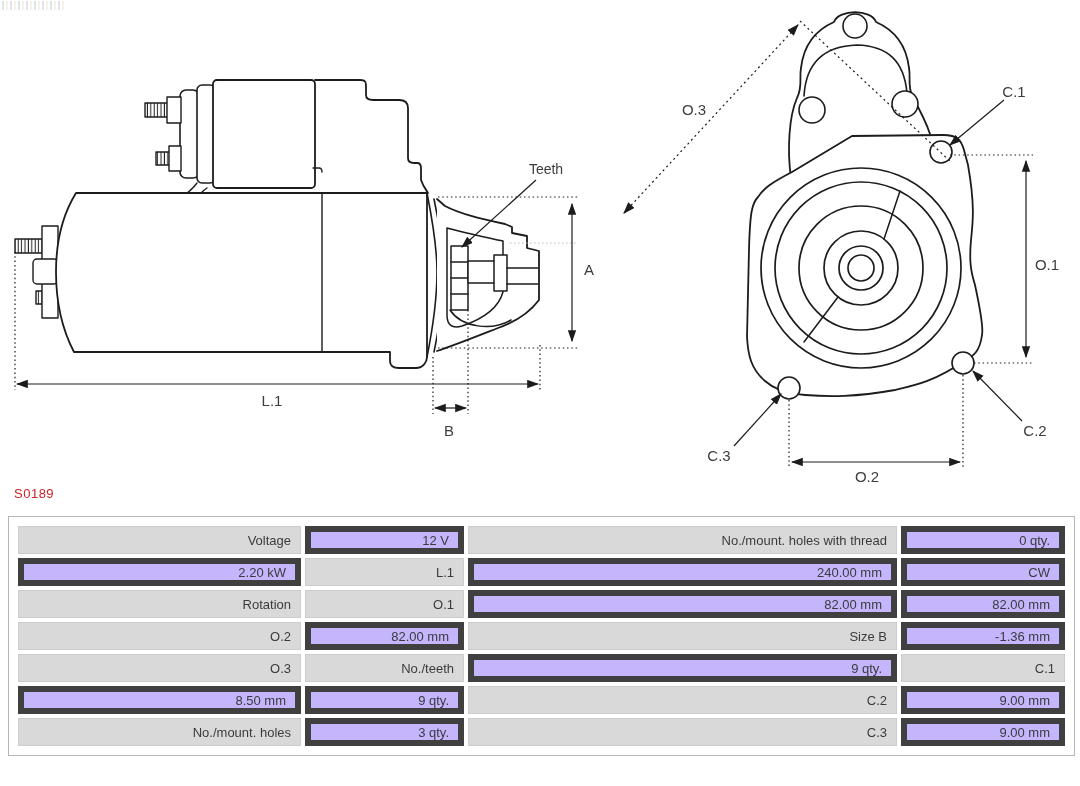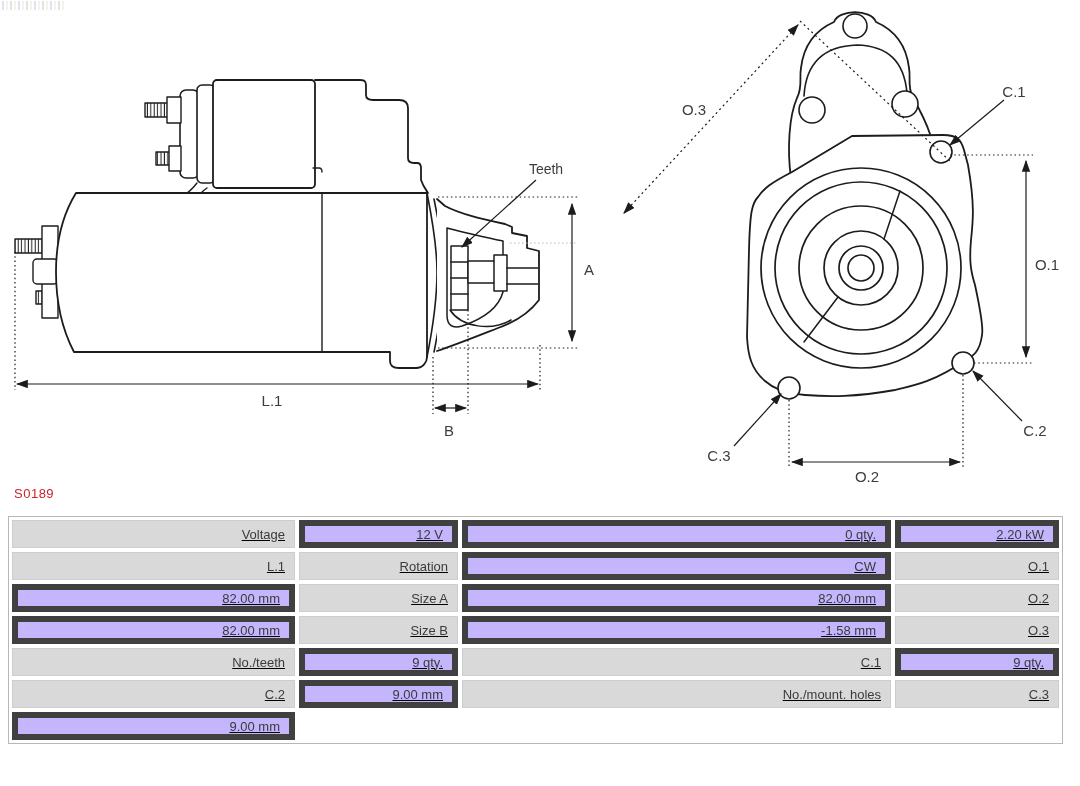--- a/index.html
+++ b/index.html
@@ -2,21 +2,21 @@
 <html><head>
 <meta charset="utf-8">
 <style>
   html,body{margin:0;padding:0;background:#fff;}
   body{width:1080px;height:786px;position:relative;font-family:"Liberation Sans",sans-serif;overflow:hidden;}
   .logo-artifact{position:absolute;left:2px;top:1px;width:62px;height:9px;opacity:.35;
     background:repeating-linear-gradient(90deg,#9db6d0 0 2px,#fff 2px 4px,#e8d9b8 4px 6px,#fff 6px 8px);}
   .drawing{position:absolute;left:0;top:0;}
   .part-title{position:absolute;left:14px;top:486px;font-size:13px;letter-spacing:.5px;}
   .spec-table{position:absolute;left:8px;top:516px;border:1px solid #b7b7b7;background:#fff;
-    padding:3px;display:grid;grid-template-columns:283px 159px 429px 164px;gap:4px;text-decoration:underline;}
+    padding:9px;display:grid;grid-template-columns:283px 159px 429px 164px;gap:4px;}
   .cell{height:28px;display:flex;align-items:center;justify-content:flex-end;
     padding-right:9px;font-size:13px;color:#3b3b3b;box-sizing:border-box;white-space:nowrap;}
   .cell.label{background:#d9d9d9;border:1px solid #cdcdcd;}
   .cell.value{background:#c4b5fd;border:6px solid #404040;}
   svg text{font-family:"Liberation Sans",sans-serif;fill:#3d3d3d;}
 </style>
 </head>
 <body>
 
 <div class="logo-artifact"></div>
@@ -146,43 +146,46 @@
   <text x="1035" y="436" font-size="15" text-anchor="middle">C.2</text>
   <text x="719" y="461" font-size="15" text-anchor="middle">C.3</text>
 </svg>
 
 <div class="part-title" style="color: rgb(204, 34, 41);">S0189</div>
 
 <div class="spec-table">
 
   <div class="cell label">Voltage</div>
   <div class="cell value">12 V</div>
+  <div class="cell label">No./mount. holes with thread</div>
   <div class="cell value">0 qty.</div>
 
   <div class="cell value">2.20 kW</div>
   <div class="cell label">L.1</div>
+  <div class="cell value">240.00 mm</div>
 
+  <div class="cell value">CW</div>
   <div class="cell label">Rotation</div>
-  <div class="cell value">CW</div>
   <div class="cell label">O.1</div>
   <div class="cell value">82.00 mm</div>
 
-  <div class="cell label">Size A</div>
   <div class="cell value">82.00 mm</div>
   <div class="cell label">O.2</div>
   <div class="cell value">82.00 mm</div>
 
   <div class="cell label">Size B</div>
-  <div class="cell value">-1.58 mm</div>
+  <div class="cell value">-1.36 mm</div>
   <div class="cell label">O.3</div>
 
   <div class="cell label">No./teeth</div>
   <div class="cell value">9 qty.</div>
   <div class="cell label">C.1</div>
+  <div class="cell value">8.50 mm</div>
 
   <div class="cell value">9 qty.</div>
   <div class="cell label">C.2</div>
   <div class="cell value">9.00 mm</div>
 
   <div class="cell label">No./mount. holes</div>
+  <div class="cell value">3 qty.</div>
   <div class="cell label">C.3</div>
   <div class="cell value">9.00 mm</div>
 </div>
 
 </body></html>

